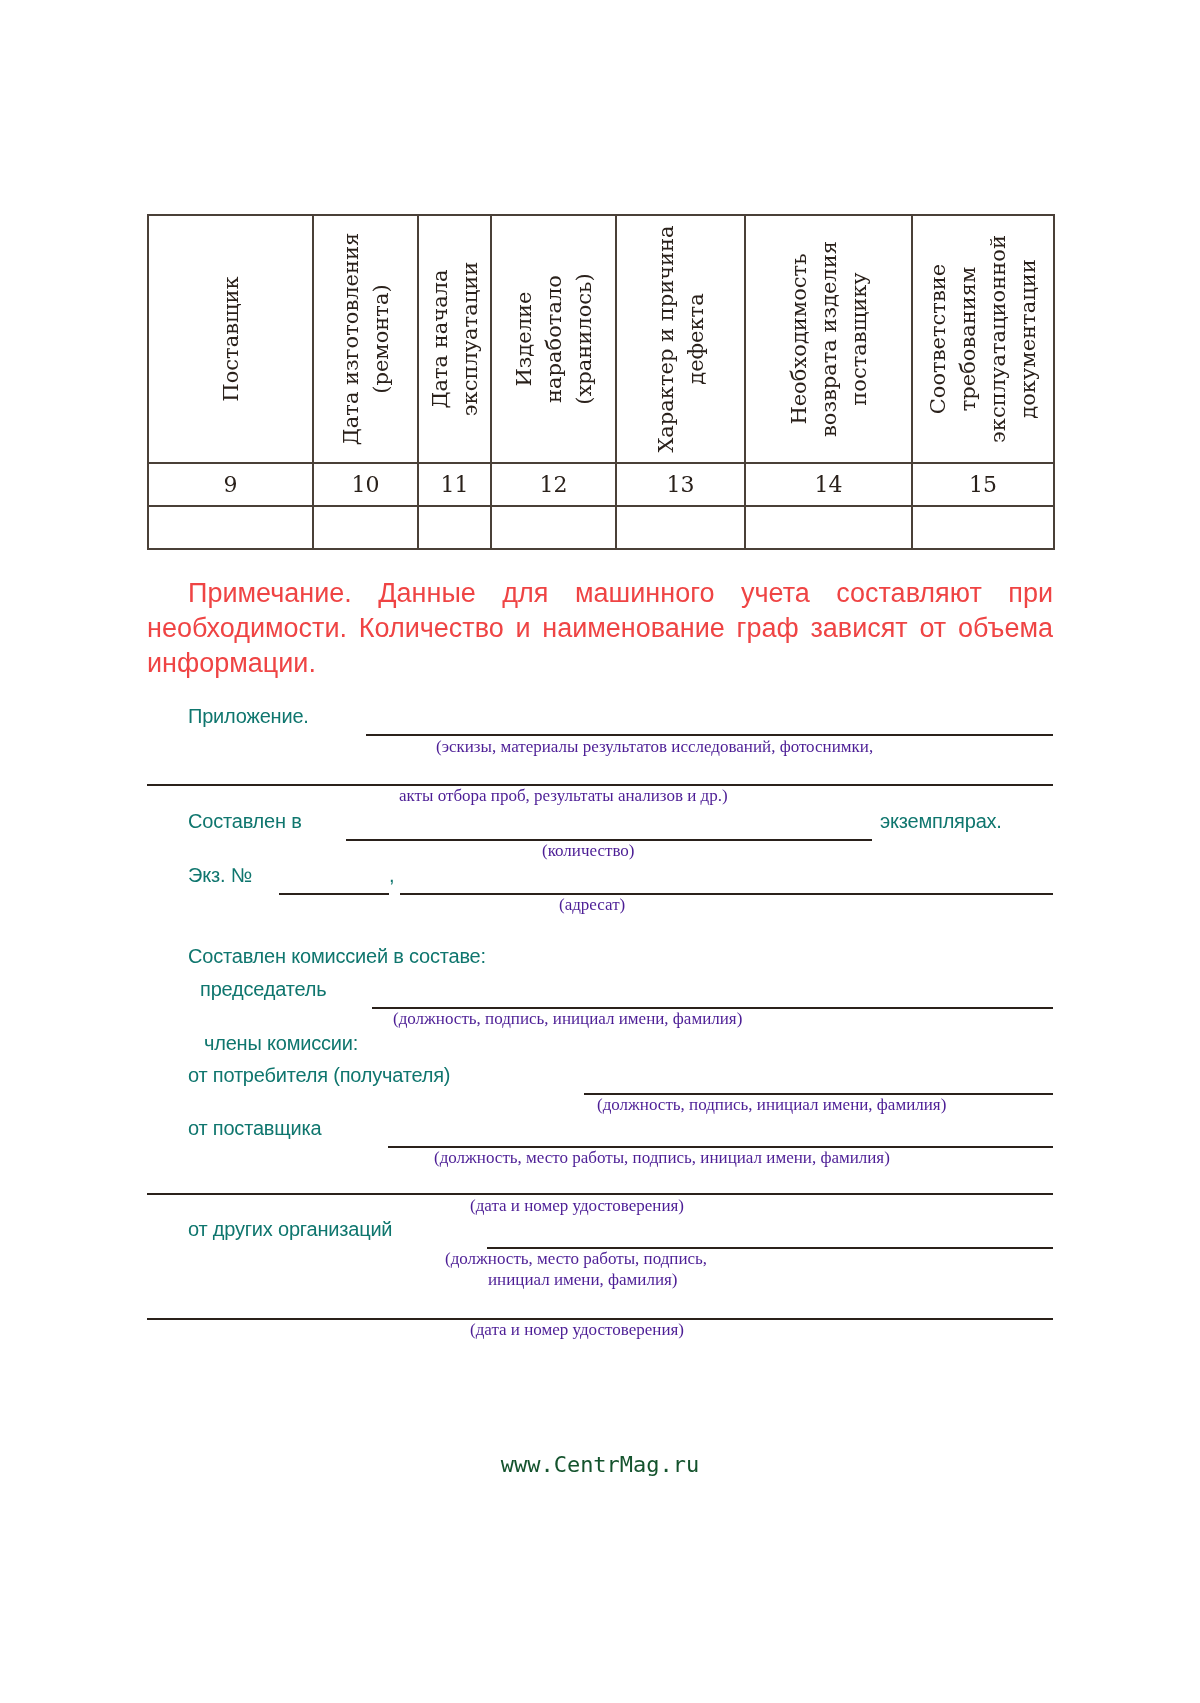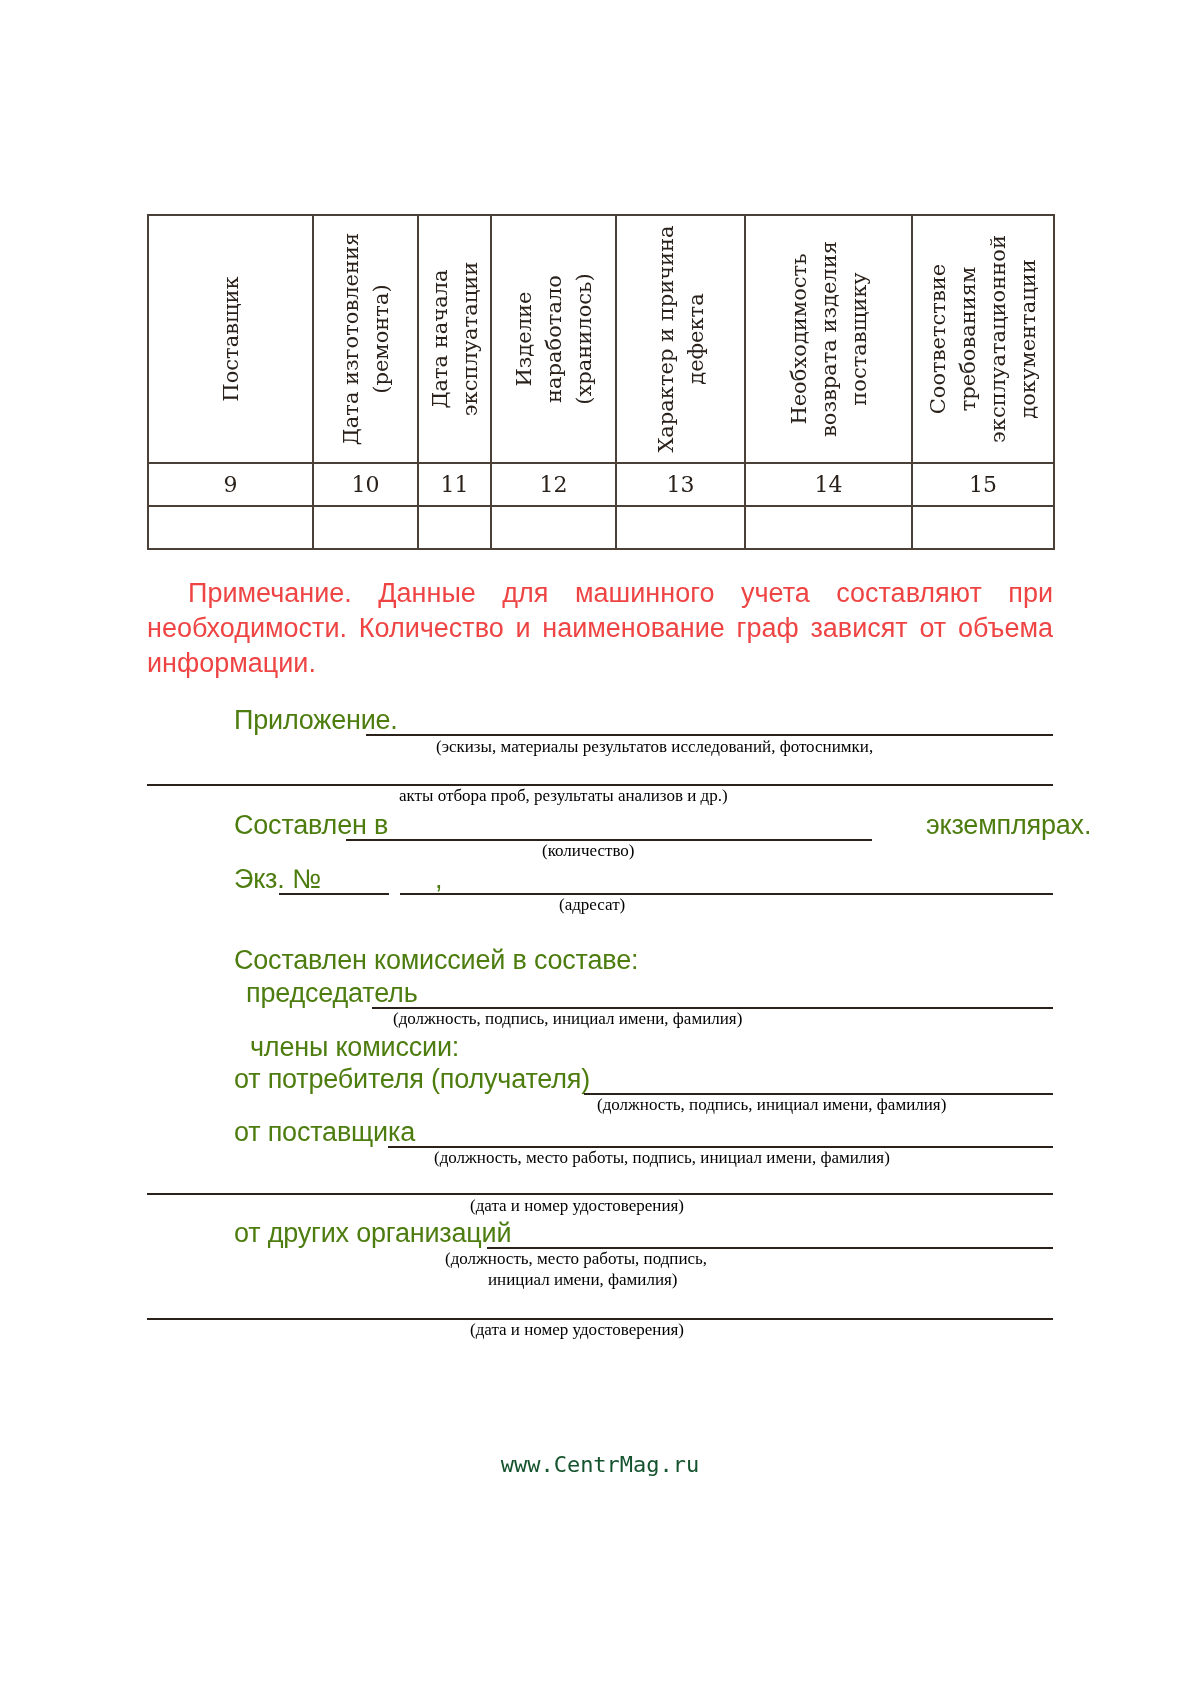--- a/index.html
+++ b/index.html
@@ -13,28 +13,28 @@
     .tbl td { border: 2px solid #4a4038; padding: 0; text-align: center; vertical-align: middle; }
     .tbl tr.hdr td { height: 246px; }
     .tbl tr.num td { height: 41px; font-size: 22px; }
     .tbl tr.empty td { height: 41px; }
     .vcell { position: relative; height: 246px; }
     .vtext { position: absolute; left: 50%; top: 50%;
              transform: translate(-50%, -50%) rotate(-90deg);
              white-space: pre; font-size: 21px; line-height: 30px; text-align: center; }
 
     
-    .txt { position: absolute; font-family: "Liberation Sans", sans-serif; font-size: 27px;
-           letter-spacing: -0.2px; white-space: nowrap; color: #4d7c0f; margin-left: 46px; }
+    .txt { position: absolute; font-family: "Liberation Sans", sans-serif; font-size: 20px;
+           letter-spacing: -0.2px; white-space: nowrap; color: #0f766e; }
     .note { position: absolute; left: 147px; top: 576px; width: 906px;
             font-family: "Liberation Sans", sans-serif; font-size: 27px; line-height: 35px;
             text-align: justify; text-indent: 41px; color: #ef4444; }
     .line { position: absolute; height: 0; border-bottom: 2px solid #2a211b; }
     .cap { position: absolute; font-family: "Liberation Serif", serif; font-size: 17px;
-           white-space: nowrap; color: #000000; text-align: left; }
+           white-space: nowrap; color: #4c1d95; text-align: left; }
 
     .watermark { position: absolute; left: 0; width: 1200px; top: 1452px; text-align: center;
                  font-family: "DejaVu Sans Mono", monospace; font-size: 22px; }
   </style>
 </head>
 <body>
 
 <div class="page">
 
   <table class="tbl">

